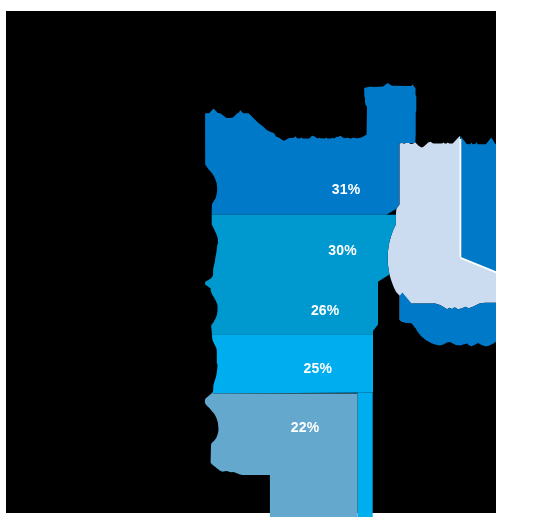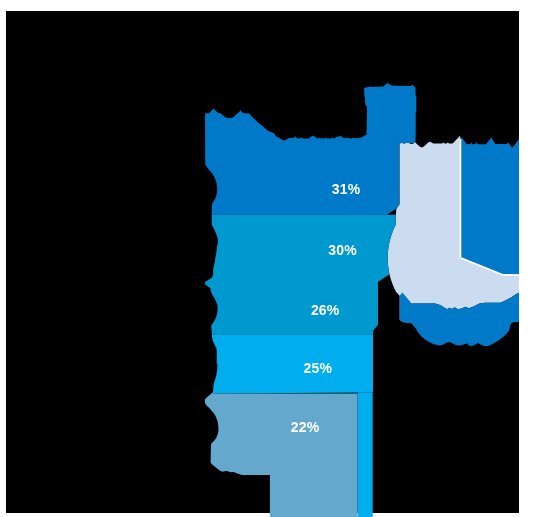--- a/index.html
+++ b/index.html
@@ -1,16 +1,16 @@
 <!DOCTYPE html>
 <html><head>
 <meta charset="utf-8">
 <style>
   html,body{margin:0;padding:0;background:#fff;}
-  #page{position:relative;width:550px;height:517px;background:#22c55e;overflow:hidden;
+  #page{position:relative;width:496px;height:517px;background:#22c55e;overflow:hidden;
         font-family:"Liberation Sans",sans-serif;}
   svg{display:block;}
   .pct{fill:#ffffff;font-family:"Liberation Sans",sans-serif;font-size:14px;font-weight:bold;
        text-anchor:middle;letter-spacing:0.2px;}
 </style>
 </head>
 <body>
 
 <div id="page">
 <svg width="550" height="517" viewBox="0 0 550 517">

